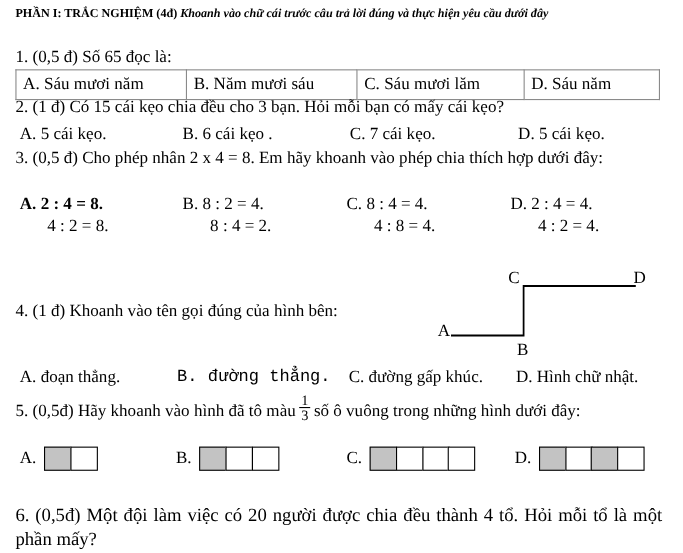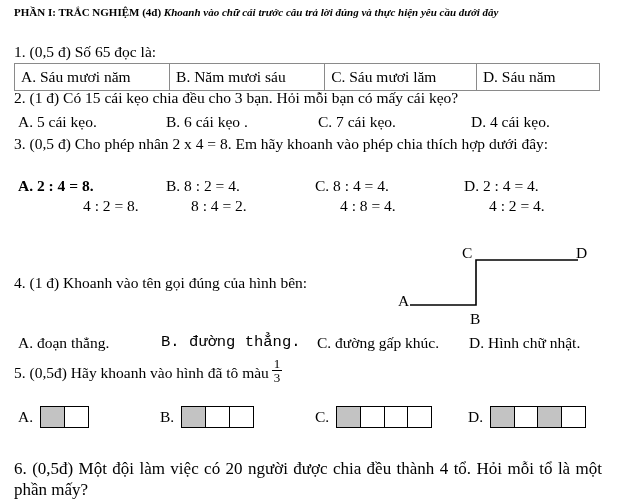--- a/index.html
+++ b/index.html
@@ -182,31 +182,31 @@
     </tr>
   </tbody>
     </table>
 
   <div class="qline" style="left:14px; top:88px;">2. (1 đ) Có 15 cái kẹo chia đều cho 3 bạn. Hỏi mỗi bạn có mấy cái kẹo?</div>
 
   <div class="opt-row" style="top:112px;">
     <span class="opt" style="left:4px;">A. 5 cái kẹo.</span>
     <span class="opt" style="left:152px;">B. 6 cái kẹo .</span>
     <span class="opt" style="left:304px;">C. 7 cái kẹo.</span>
-    <span class="opt" style="left:457px;">D. 4 cái kẹo.</span>
+    <span class="opt" style="left:457px;">D. 5 cái kẹo.</span>
   </div>
 
   <div class="qline" style="left:14px; top:134px;">3. (0,5 đ) Cho phép nhân 2 x 4 = 8. Em hãy khoanh vào phép chia thích hợp dưới đây:</div>
 
   <div class="opt-row" style="top:176px;">
     <span class="opt" style="left:4px;font-weight:bold;">A. 2 : 4 = 8.</span>
     <span class="opt" style="left:152px;">B. 8 : 2 = 4.</span>
     <span class="opt" style="left:301px;">C. 8 : 4 = 4.</span>
     <span class="opt" style="left:450px;">D. 2 : 4 = 4.</span>
-    <span class="opt2" style="left:29px;margin-left:40px;">4 : 2 = 8.</span>
+    <span class="opt2" style="left:29px;">4 : 2 = 8.</span>
     <span class="opt2" style="left:177px;">8 : 4 = 2.</span>
     <span class="opt2" style="left:326px;">4 : 8 = 4.</span>
     <span class="opt2" style="left:475px;">4 : 2 = 4.</span>
   </div>
 
   <div class="qline" style="left:14px; top:245px;margin-top:28px;">4. (1 đ) Khoanh vào tên gọi đúng của hình bên:</div>
 
   <div class="figure4">
     <svg width="190" height="90" viewBox="0 0 190 90">
       <polyline points="12,62 78,62 78,17 180,17" fill="none" stroke="#000000" stroke-width="1.6"></polyline>
@@ -218,21 +218,21 @@
   </div>
 
   <div class="opt-row" style="top:333px;">
     <span class="opt" style="left:4px;">A. đoạn thẳng.</span>
     <span class="opt" style="left:147px;font-family:Liberation Mono, monospace;">B. đường thẳng.</span>
     <span class="opt" style="left:303px;">C. đường gấp khúc.</span>
     <span class="opt" style="left:455px;">D. Hình chữ nhật.</span>
   </div>
 
   <div class="qline" style="left:14px; top:358px;">
-    <span>5. (0,5đ) Hãy khoanh vào hình đã tô màu</span><span class="frac"><span class="num">1</span><span class="den">3</span></span>
+    <span>5. (0,5đ) Hãy khoanh vào hình đã tô màu</span><span class="frac"><span class="num">1</span><span class="den">3</span></span><span>số ô vuông trong những hình dưới đây:</span>
   </div>
 
   <div class="shapes-row">
 
     <div class="shape-group" style="left:18px;">
       <span class="shape-letter">A.</span>
       <span class="strip">
         <span class="cell shaded"></span>
         <span class="cell"></span>
       </span>

